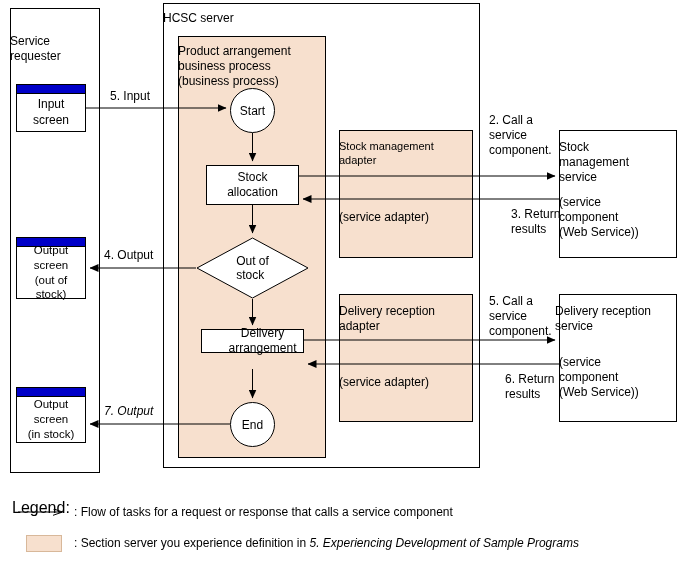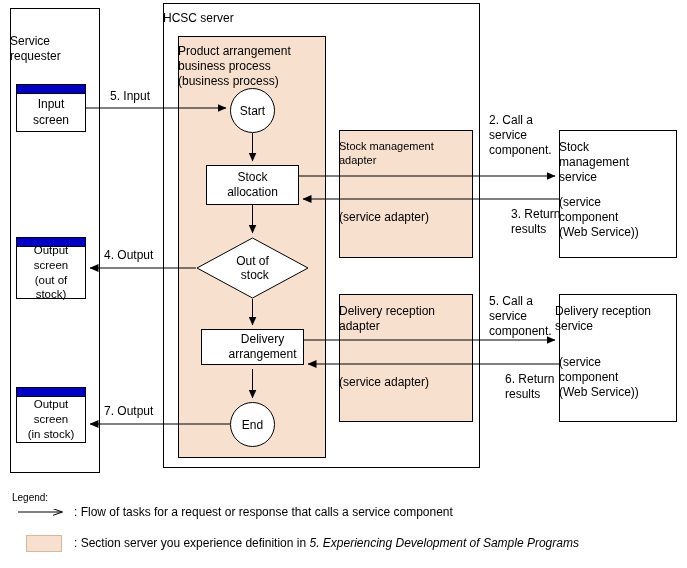--- a/index.html
+++ b/index.html
@@ -48,25 +48,25 @@
     border-radius:50%;
     background:#fff;
     box-sizing:border-box;
     display:flex;align-items:center;justify-content:center;
     font-size:12px;
   }
   .diamond-wrap{position:absolute;}
   .diamond-label{
     position:absolute;inset:0;
     display:flex;align-items:center;justify-content:center;
-    text-align:right;line-height:1.2;font-size:12px;
+    text-align:left;line-height:1.2;font-size:12px;
   }
   svg.overlay{position:absolute;left:0;top:0;width:687px;height:568px;pointer-events:none;}
   .txt{position:absolute;line-height:1.25;}
-  .legend-title{position:absolute;font-size:10px;}
+  .legend-title{position:absolute;font-size:16px;margin-top:7px;}
   .legend-text{position:absolute;font-size:12px;white-space:nowrap;}
   .ital{font-style:italic;}
   .legend-swatch{
     position:absolute;
     background:#f7e0ce;
     border:1px solid #d8b89a;
     box-sizing:border-box;
   }
 </style>
 </head>
@@ -140,21 +140,21 @@
 allocation</div>
 
 <div class="diamond-wrap" style="left:196px;top:237px;width:113px;height:62px;">
   <svg width="113" height="62" style="position:absolute;left:0;top:0;">
     <polygon points="56.5,1 112,31 56.5,61 1,31" fill="#ffffff" stroke="#000000" stroke-width="1"></polygon>
   </svg>
   <div class="diamond-label" style="white-space:pre-line;">Out of
 stock</div>
 </div>
 
-<div class="box abs" style="left:201px;top:329px;width:103px;height:36px;white-space:pre-line;padding-left:20px;">Delivery
+<div class="box abs" style="left:201px;top:329px;width:103px;height:24px;white-space:pre-line;padding-left:20px;">Delivery
 arrangement</div>
 
 <div class="start-end abs" style="left:230px;top:402px;width:45px;height:45px;">
   <span>End</span>
 </div>
 
 <svg class="overlay">
   <defs>
     <marker id="arrow" markerWidth="9" markerHeight="8" refX="8.5" refY="4" orient="auto" markerUnits="userSpaceOnUse">
       <path d="M0,0 L9,4 L0,8 z" fill="#000"></path>
@@ -200,21 +200,21 @@
 
 <div class="txt" style="left:104px;top:248px;">4. Output</div>
 
 <div class="txt" style="left:489px;top:294px;white-space:pre-line;">5. Call a
 service
 component.</div>
 
 <div class="txt" style="left:489px;top:372px;white-space:pre-line;margin-left:16px;">6. Return
 results</div>
 
-<div class="txt" style="left:104px;top:404px;">7. Output</div>
+<div class="txt" style="left:104px;top:404px;font-style:italic;">7. Output</div>
 
 <div class="legend-title" style="left:12px;top:492px;">Legend:</div>
 
 <div class="legend-text" style="left:74px;top:505px;">: Flow of tasks for a request or response that calls a service component</div>
 
 <div class="legend-swatch" style="left:26px;top:535px;width:36px;height:17px;"></div>
 
 <div class="legend-text" style="left:74px;top:536px;">
   <span>: Section server you experience definition in </span><span class="ital">5. Experiencing Development of Sample Programs</span>
 </div>

